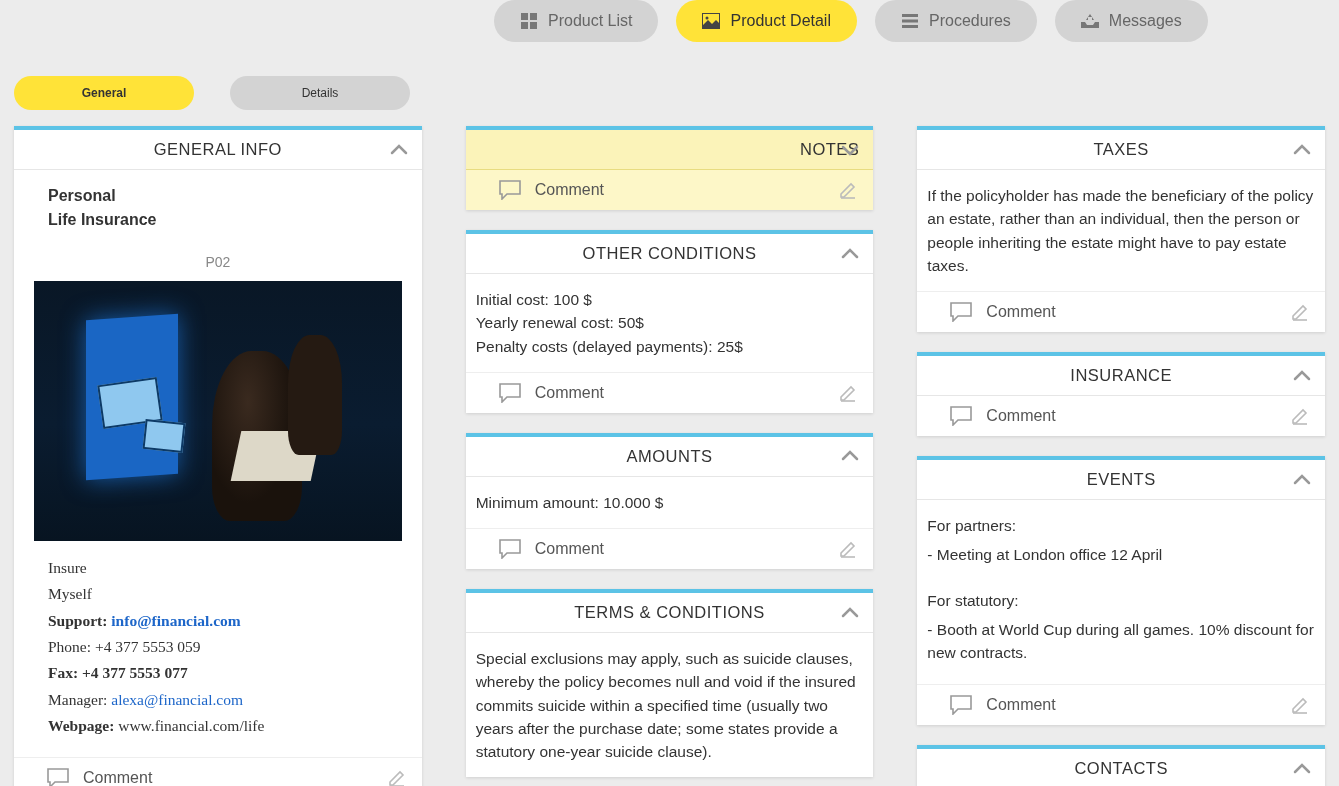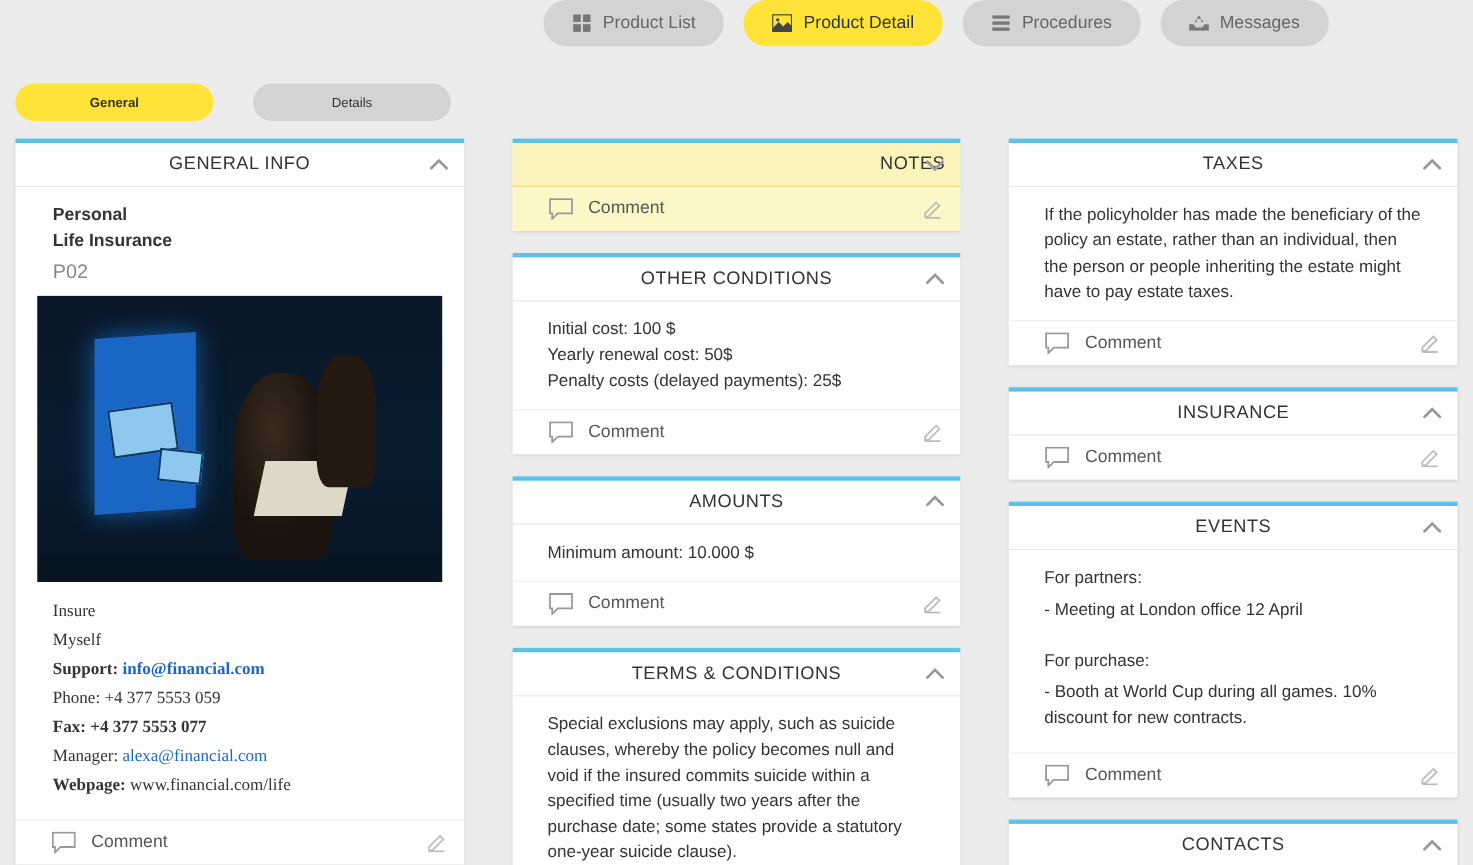--- a/index.html
+++ b/index.html
@@ -96,21 +96,21 @@
   }
   .card-header .chev {
     position: absolute;
     right: 14px;
     top: 50%;
     transform: translateY(-50%);
     color: #999;
     cursor: pointer;
   }
   .card-body {
-    padding: 14px 32px;
+    padding: 14px 10px;
     font-size: 15.5px;
     line-height: 1.5;
     color: #333;
   }
   .card-body.general {
     padding: 14px 34px 18px 34px;
   }
   .comment-row {
     display: flex;
     align-items: center;
@@ -129,21 +129,21 @@
   }
 
   
   .card.notes { border-top: 4px solid #5cc3e6; }
   .card.notes .card-header { background: #fbf3b9; border-bottom: 1px solid #e8dc80; justify-content: flex-end; }
   .card.notes .comment-row { background: #fdf7c8; }
 
   
   .general-info .prod-line1 { font-weight: 700; font-size: 16px; }
   .general-info .prod-line2 { font-weight: 700; font-size: 16px; }
-  .general-info .code { color:#888; font-size:18px; margin-top: 2px; }
+  .general-info .code { color:#888; font-size:14px; margin-top: 20px; text-align: center; }
   .general-info .img-area {
     margin-top: 8px;
     margin-left: -14px;
     margin-right: -14px;
     height: 260px;
     background: #0a1a2a;
     position: relative;
     overflow: hidden;
   }
   .general-info .contact {
@@ -476,21 +476,21 @@
         <span class="chev">
           <svg width="18" height="12" viewBox="0 0 18 12">
               <path d="M2 9 L9 2 L16 9" fill="none" stroke="#999" stroke-width="2.5" stroke-linecap="round"></path>
             </svg>
         </span>
       </div>
       <div class="card-body events-body">
         <p>For partners:</p>
         <p>- Meeting at London office 12 April</p>
         <div class="gap"></div>
-        <p>For purchase:</p>
+        <p>For statutory:</p>
         <p>- Booth at World Cup during all games. 10% discount for new contracts.</p>
       </div>
       <div class="comment-row">
         <span class="comment-icon">
           <svg width="22" height="20" viewBox="0 0 22 20">
               <path d="M1 1 H21 V14 H8 L3 19 V14 H1 Z" fill="none" stroke="#999" stroke-width="1.6"></path>
             </svg>
         </span>
         <span class="comment-label">Comment</span>
         <span class="edit-icon">

